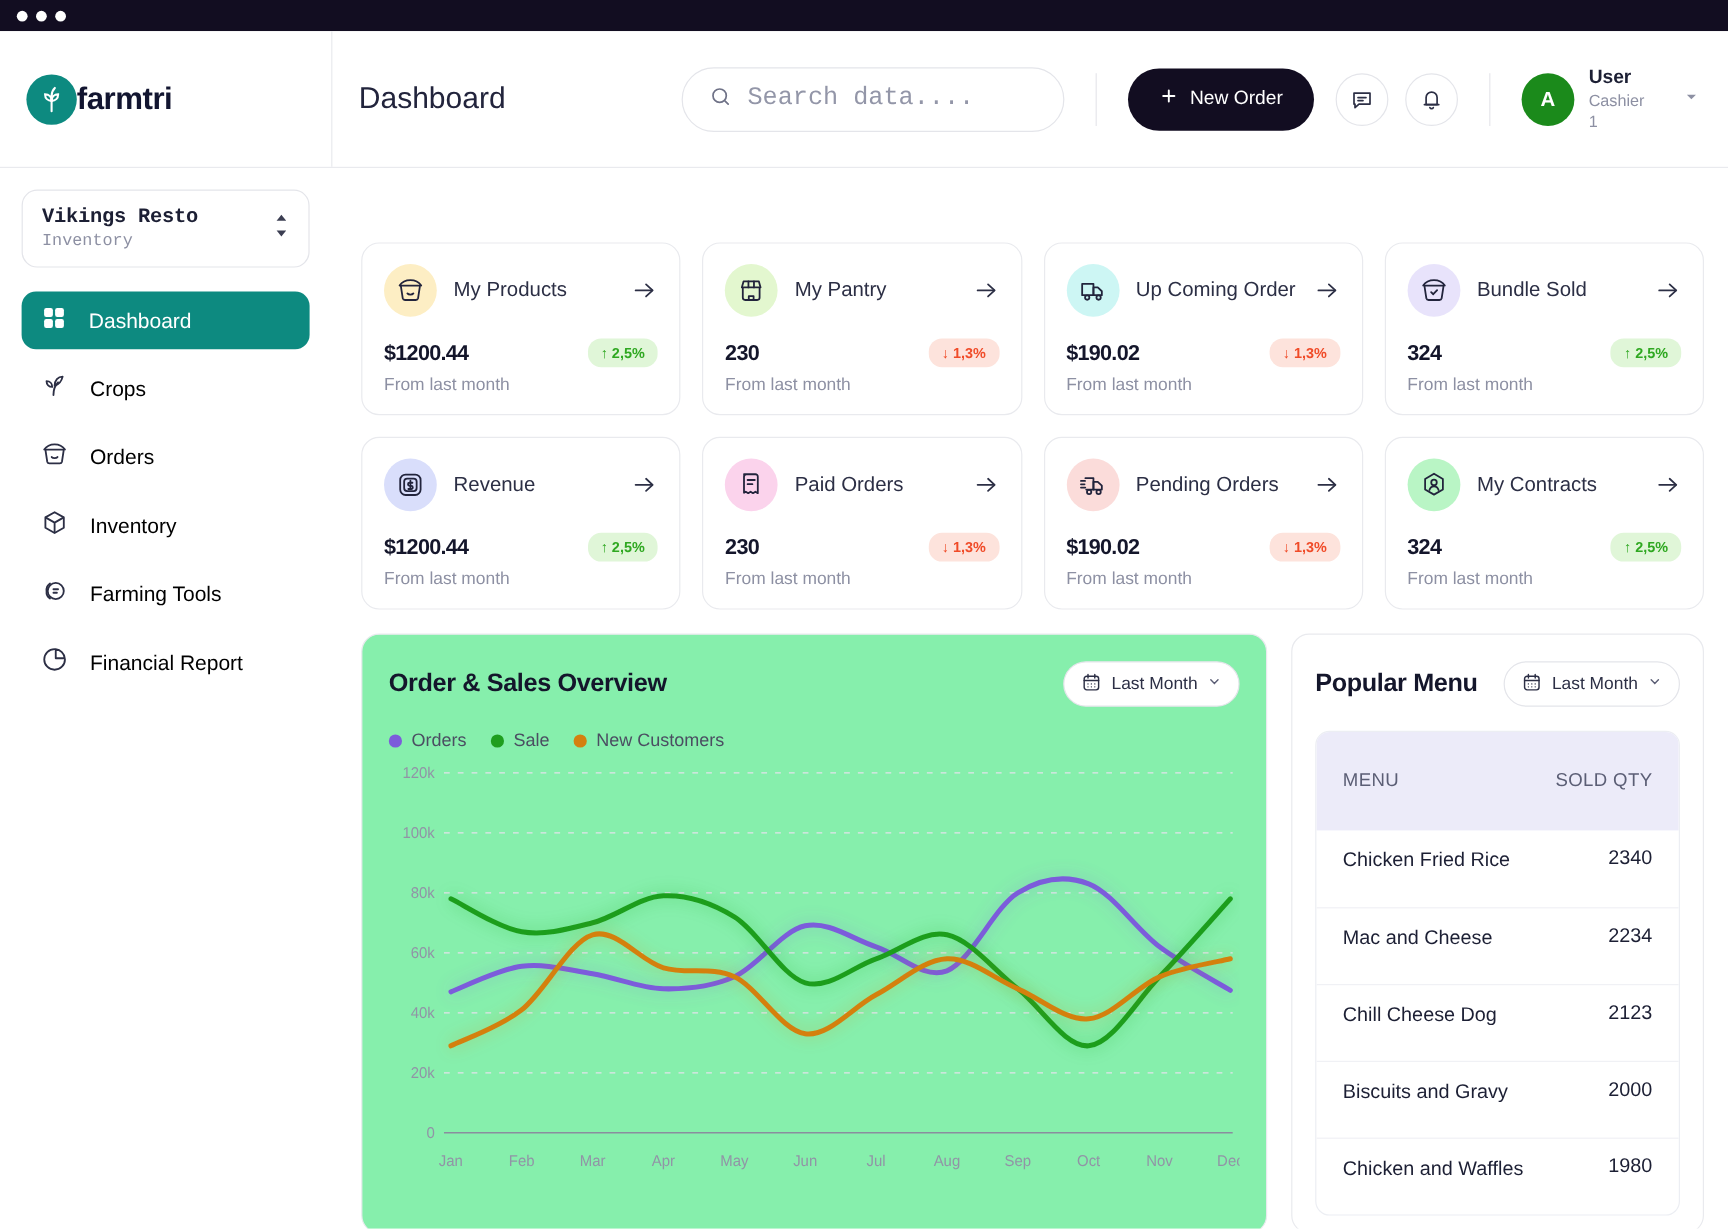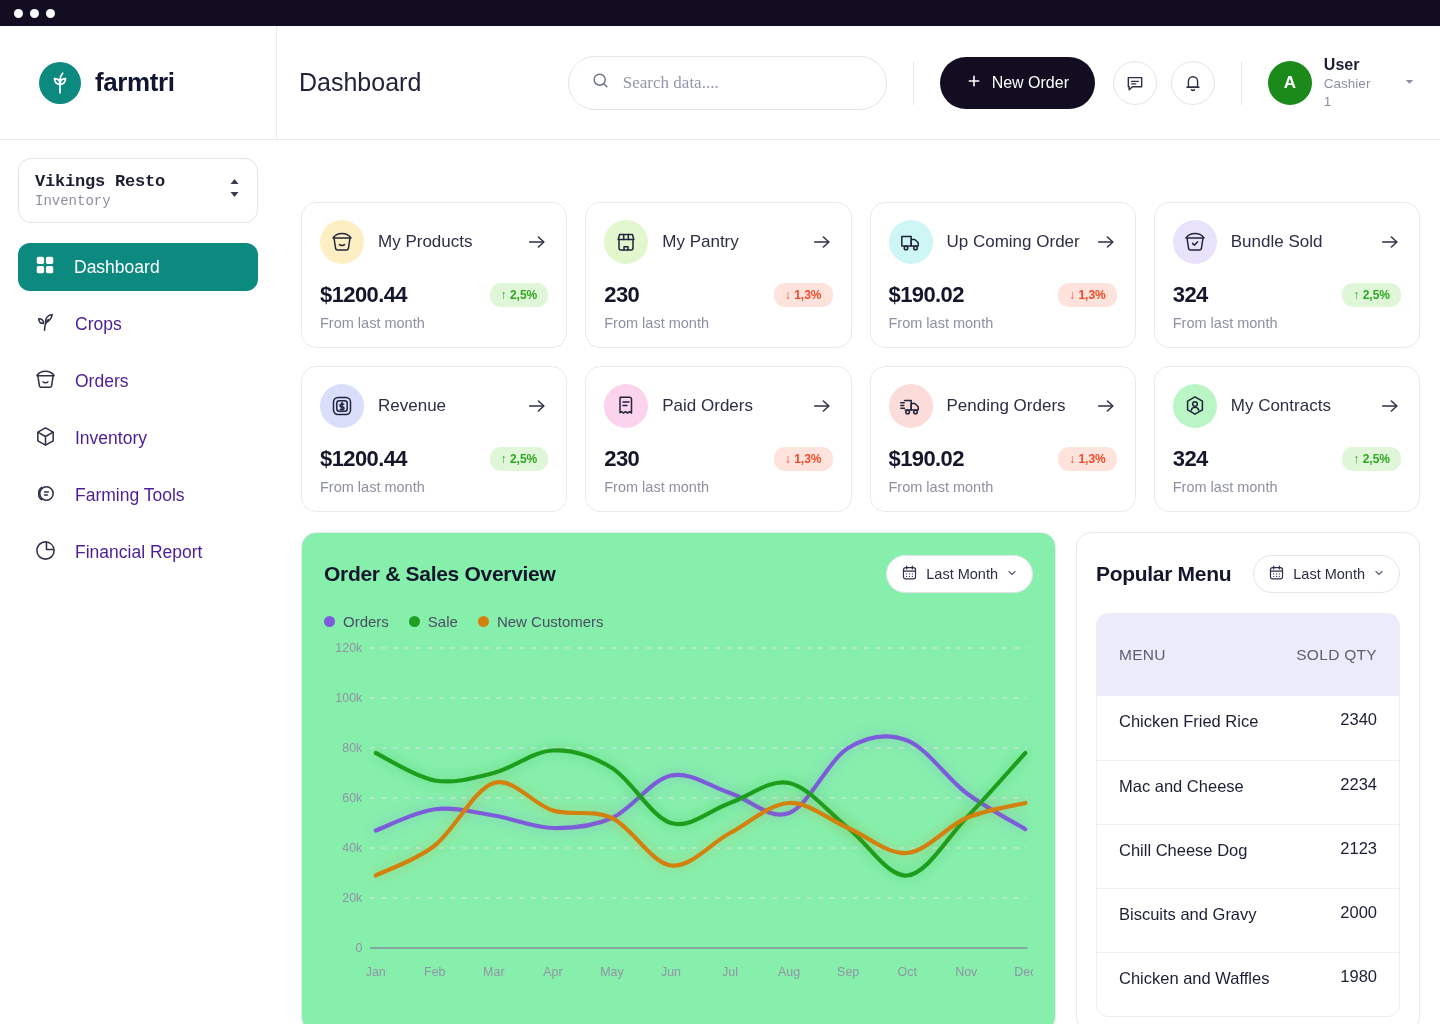--- a/index.html
+++ b/index.html
@@ -15,43 +15,43 @@
     display: flex; align-items: center; padding-left: 14px; gap: 7px;
   }
   .dot { width: 9px; height: 9px; border-radius: 50%; background: #ffffff; }
 
   
   .topbar {
     height: 114px; display: flex; align-items: stretch;
     border-bottom: 1px solid #e9eaee; background: #fff;
   }
   .brand {
-    width: 277px; display: flex; align-items: center; gap: 14px;
-    padding-left: 39px; border-right: 1px solid #e9eaee;
+    width: 277px; display: flex; align-items: center; 
+    padding-left: 22px; border-right: 1px solid #e9eaee;
   }
   .brand-mark {
     width: 42px; height: 42px; border-radius: 50%; background: #0d8a80;
     display: flex; align-items: center; justify-content: center; flex: none;
   }
   .brand-name {
     font-size: 26px; font-weight: bold; color: #121530; letter-spacing: -0.4px;
   }
   .topbar-main {
     flex: 1; display: flex; align-items: center; padding: 0 24px 0 22px; gap: 0;
   }
   .page-title {
     font-size: 25px; color: #22243c; font-weight: 400; width: 270px;
   }
   .searchbox {
     width: 320px; height: 54px; border: 1px solid #e4e5ea; border-radius: 27px;
     display: flex; align-items: center; gap: 13px; padding: 0 22px; background: #fff;
   }
   .searchbox input {
-    border: none; outline: none; font-size: 17px; color: #8d90a3;
-    font-family: Liberation Serif, serif; background: transparent; width: 100%;
+    border: none; outline: none; font-size: 21px; color: #8d90a3;
+    font-family: Liberation Mono, monospace; background: transparent; width: 100%;
   }
   .searchbox input::placeholder { color: #9396a8; }
   .vdiv { width: 1px; height: 44px; background: #e6e7ec; margin: 0 26px 0 26px; }
   .btn-primary {
     height: 52px; background: #120d21; color: #fff; border: none; border-radius: 26px;
     padding: 0 26px; font-size: 16px; font-family: "Liberation Sans", sans-serif;
     display: flex; align-items: center; gap: 10px; cursor: pointer; white-space: nowrap;
   }
   .icon-btn {
     width: 44px; height: 44px; border-radius: 50%; border: 1px solid #e4e5ea;
@@ -73,21 +73,21 @@
   .org-select {
     border: 1px solid #e4e5ea; border-radius: 13px; padding: 13px 16px;
     display: flex; align-items: center; justify-content: space-between; cursor: pointer;
     margin-bottom: 20px;
     font-family: Liberation Mono, monospace;
   }
   .org-name { font-size: 17px; font-weight: bold; color: #1c1f34; letter-spacing: -0.2px; }
   .org-sub { font-size: 14px; color: #8d90a3; margin-top: 2px; }
   .nav-item {
     display: flex; align-items: center; gap: 18px; height: 48px; padding: 0 16px;
-    border-radius: 12px; cursor: pointer; margin-bottom: 9px; color: #4c1d95;
+    border-radius: 12px; cursor: pointer; margin-bottom: 9px; color: #000000;
   }
   .nav-item.active { background: #0d8a80; color: #fff; }
   .nav-label { font-size: 17.5px; }
 
   .content { flex: 1; padding: 18px 20px 0 24px; overflow: hidden; }
 
   
   .cards-grid {
     display: grid; grid-template-columns: repeat(4, 1fr); gap: 18px; margin-bottom: 20px; margin-top: 44px;
   }
@@ -95,21 +95,21 @@
     border: 1px solid #e9eaee; border-radius: 15px; padding: 17px 18px 16px 18px; background: #fff;
   }
   .stat-head { display: flex; align-items: center; gap: 14px; margin-bottom: 18px; }
   .stat-icon {
     width: 44px; height: 44px; border-radius: 50%; flex: none;
     display: flex; align-items: center; justify-content: center;
   }
   .stat-title { font-size: 17px; color: #2c2f45; flex: 1; white-space: nowrap; }
   .arrow-btn { cursor: pointer; flex: none; display: flex; align-items: center; }
   .stat-row { display: flex; align-items: center; justify-content: space-between; }
-  .stat-value { font-size: 22px; font-weight: bold; color: #14162b; letter-spacing: -0.6px; }
+  .stat-value { font-size: 18px; font-weight: bold; color: #14162b; letter-spacing: -0.6px; }
   .badge {
     font-size: 12px; font-weight: bold; padding: 5px 11px; border-radius: 11px;
     white-space: nowrap;
   }
   .badge.up { background: #e0f6d8; color: #2fa821; }
   .badge.down { background: #fde3dc; color: #f04b28; }
   .stat-sub { font-size: 14.5px; color: #8d90a3; margin-top: 7px; }
 
   
   .panels { display: flex; gap: 20px; }

